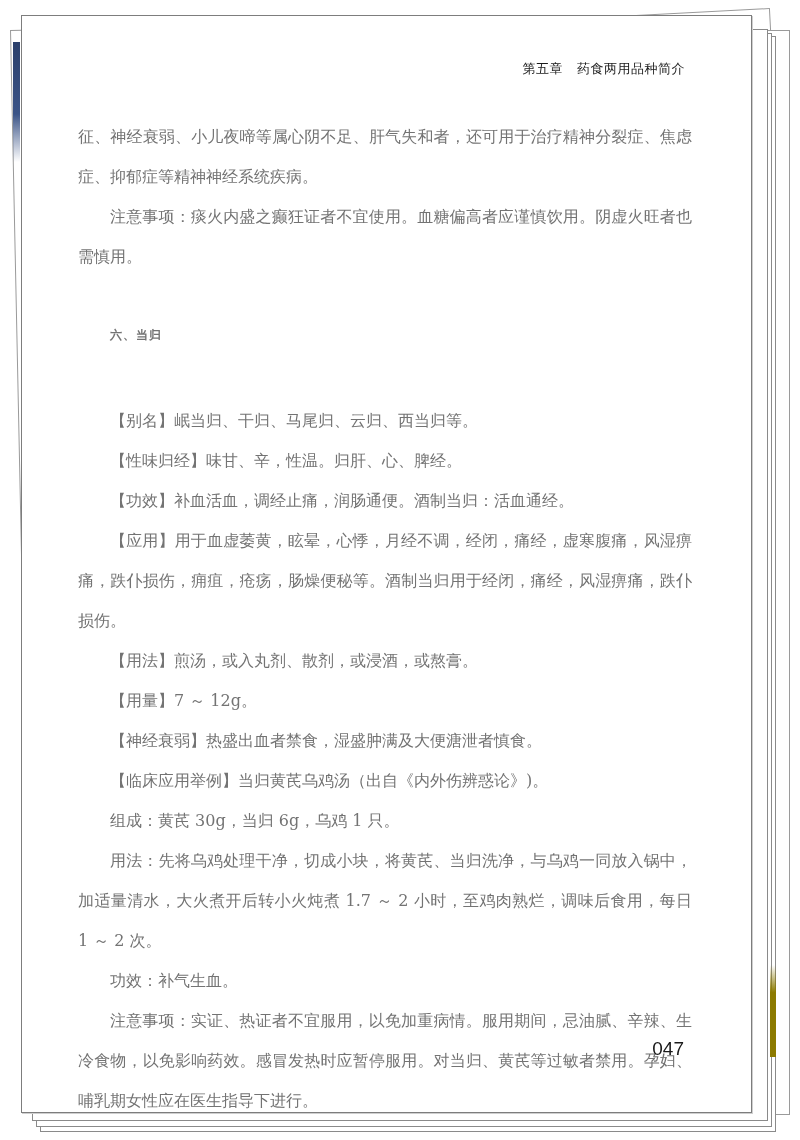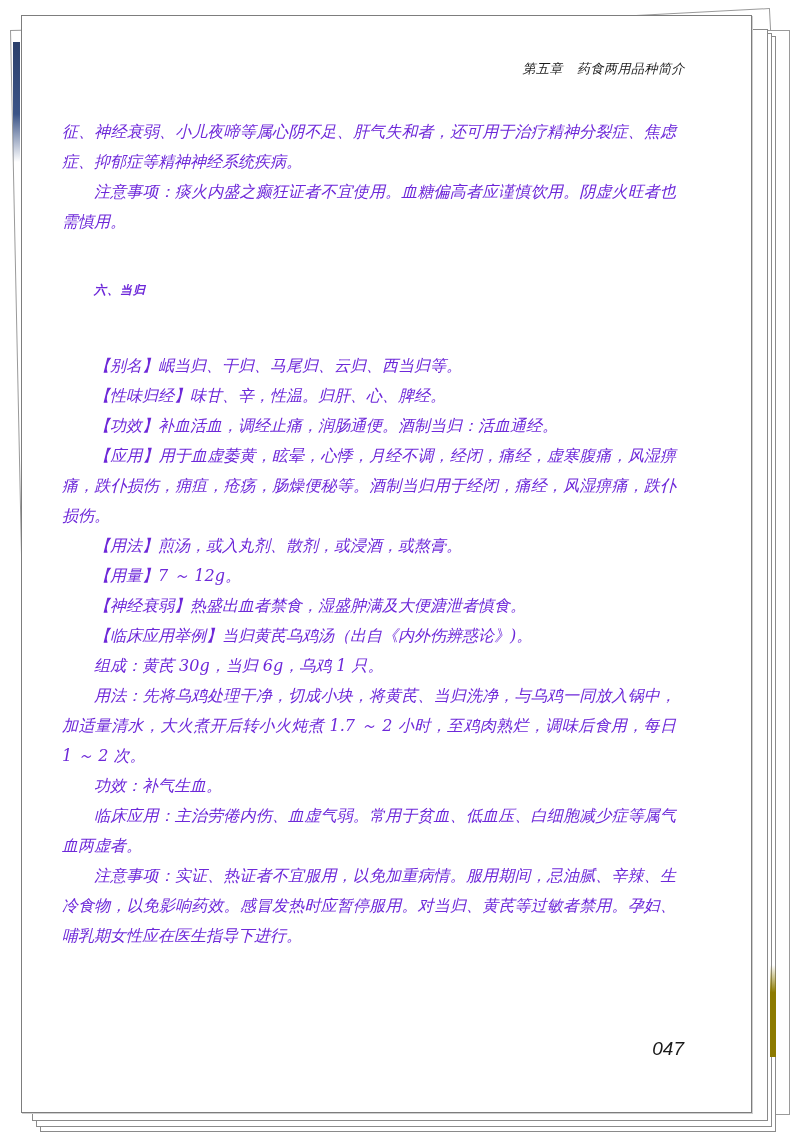--- a/index.html
+++ b/index.html
@@ -52,40 +52,39 @@
       border-left: none;
     }
     
     .page {
       left: 21px;
       top: 15px;
       width: 731px;
       height: 1098px;
       border: 1px solid #7d7d7d;
       box-shadow: 1px 1px 0 #cfcfcf;
-      font-style: italic;
     }
     .running-header {
       position: absolute;
       top: 44px;
       right: 66px;
       font-family: "DejaVu Sans", "Liberation Sans", sans-serif;
       font-size: 13px;
       color: #1a1a1a;
       letter-spacing: 0.5px;
     }
     .running-header .chapter { margin-right: 14px; }
     .content {
       position: absolute;
-      left: 40px;
+      left: 56px;
       top: 101px;
       width: 614px;
       font-size: 16px;
-      line-height: 30px;
-      color: #6d28d9;
+      line-height: 40px;
+      color: #737373;
     }
     .content p {
       margin: 0;
       text-align: justify;
     }
     .indent { text-indent: 2em; }
     .section-title {
       font-family: "DejaVu Sans", "Liberation Sans", sans-serif;
       font-size: 12px;
       font-weight: bold;
@@ -134,18 +133,17 @@
     <p class="item"><span class="tag">【功效】</span><span>补血活血，调经止痛，润肠通便。酒制当归：活血通经。</span></p>
     <p class="indent"><span class="tag">【应用】</span><span>用于血虚萎黄，眩晕，心悸，月经不调，经闭，痛经，虚寒腹痛，风湿痹痛，跌仆损伤，痈疽，疮疡，肠燥便秘等。酒制当归用于经闭，痛经，风湿痹痛，跌仆损伤。</span></p>
     <p class="item"><span class="tag">【用法】</span><span>煎汤，或入丸剂、散剂，或浸酒，或熬膏。</span></p>
     <p class="item"><span class="tag">【用量】</span><span>7 ～ 12g。</span></p>
     <p class="item"><span class="tag">【神经衰弱】</span><span>热盛出血者禁食，湿盛肿满及大便溏泄者慎食。</span></p>
     <p class="item"><span class="tag">【临床应用举例】</span><span>当归黄芪乌鸡汤（出自《内外伤辨惑论》)。</span></p>
 
     <p class="indent">组成：黄芪 30g，当归 6g，乌鸡 1 只。</p>
     <p class="indent">用法：先将乌鸡处理干净，切成小块，将黄芪、当归洗净，与乌鸡一同放入锅中，加适量清水，大火煮开后转小火炖煮 1.7 ～ 2 小时，至鸡肉熟烂，调味后食用，每日 1 ～ 2 次。</p>
     <p class="indent">功效：补气生血。</p>
-    <p class="indent">临床应用：主治劳倦内伤、血虚气弱。常用于贫血、低血压、白细胞减少症等属气血两虚者。</p>
     <p class="indent">注意事项：实证、热证者不宜服用，以免加重病情。服用期间，忌油腻、辛辣、生冷食物，以免影响药效。感冒发热时应暂停服用。对当归、黄芪等过敏者禁用。孕妇、哺乳期女性应在医生指导下进行。</p>
   </div>
 
   <div class="page-number">047</div>
 </div>
 
 </body></html>

